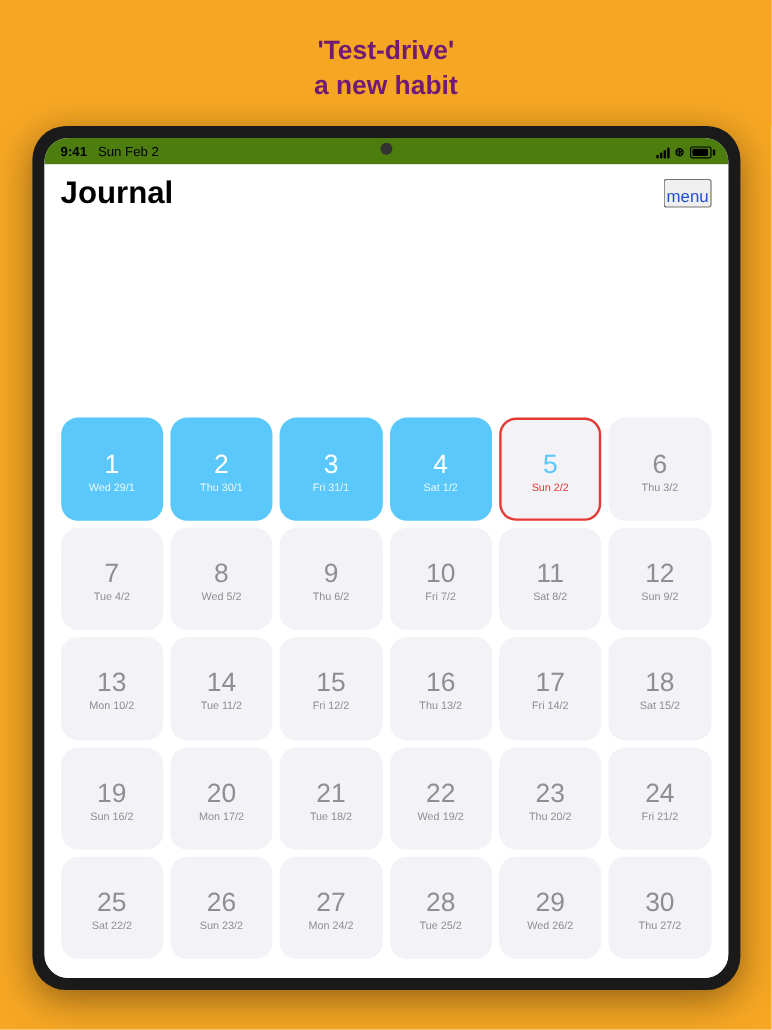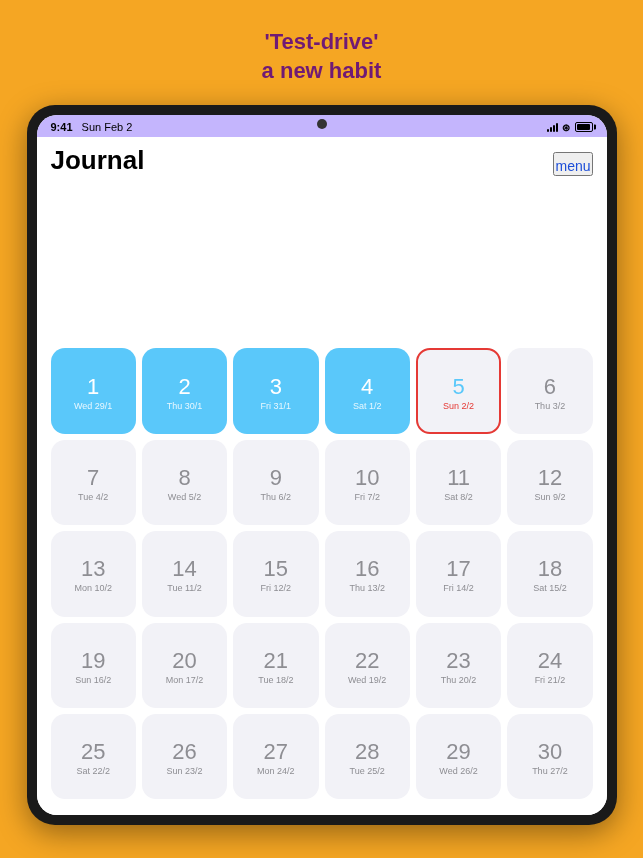--- a/index.html
+++ b/index.html
@@ -42,21 +42,21 @@
       width: 100%;
       height: 100%;
       background: #f5f5f5;
       border-radius: 20px;
       overflow: hidden;
       display: flex;
       flex-direction: column;
     }
 
     .status-bar {
-      background: #c4b5fd;
+      background: #4d7c0f;
       padding: 6px 14px 4px;
       display: flex;
       justify-content: space-between;
       align-items: center;
       font-size: 11px;
       font-weight: 600;
       flex-shrink: 0;
     }
 
     .status-left { color: #000; font-size: 11px; font-weight: 600; }
@@ -83,21 +83,21 @@
       background: #ffffff;
       flex: 1;
       display: flex;
       flex-direction: column;
       padding: 0 14px 10px;
     }
 
     .app-header {
       display: flex;
       justify-content: space-between;
-      align-items: flex-end;
+      align-items: center;
       padding: 8px 0 4px;
     }
 
     .app-title {
       font-size: 26px;
       font-weight: 700;
       color: #000;
     }
 
     .menu-btn {

